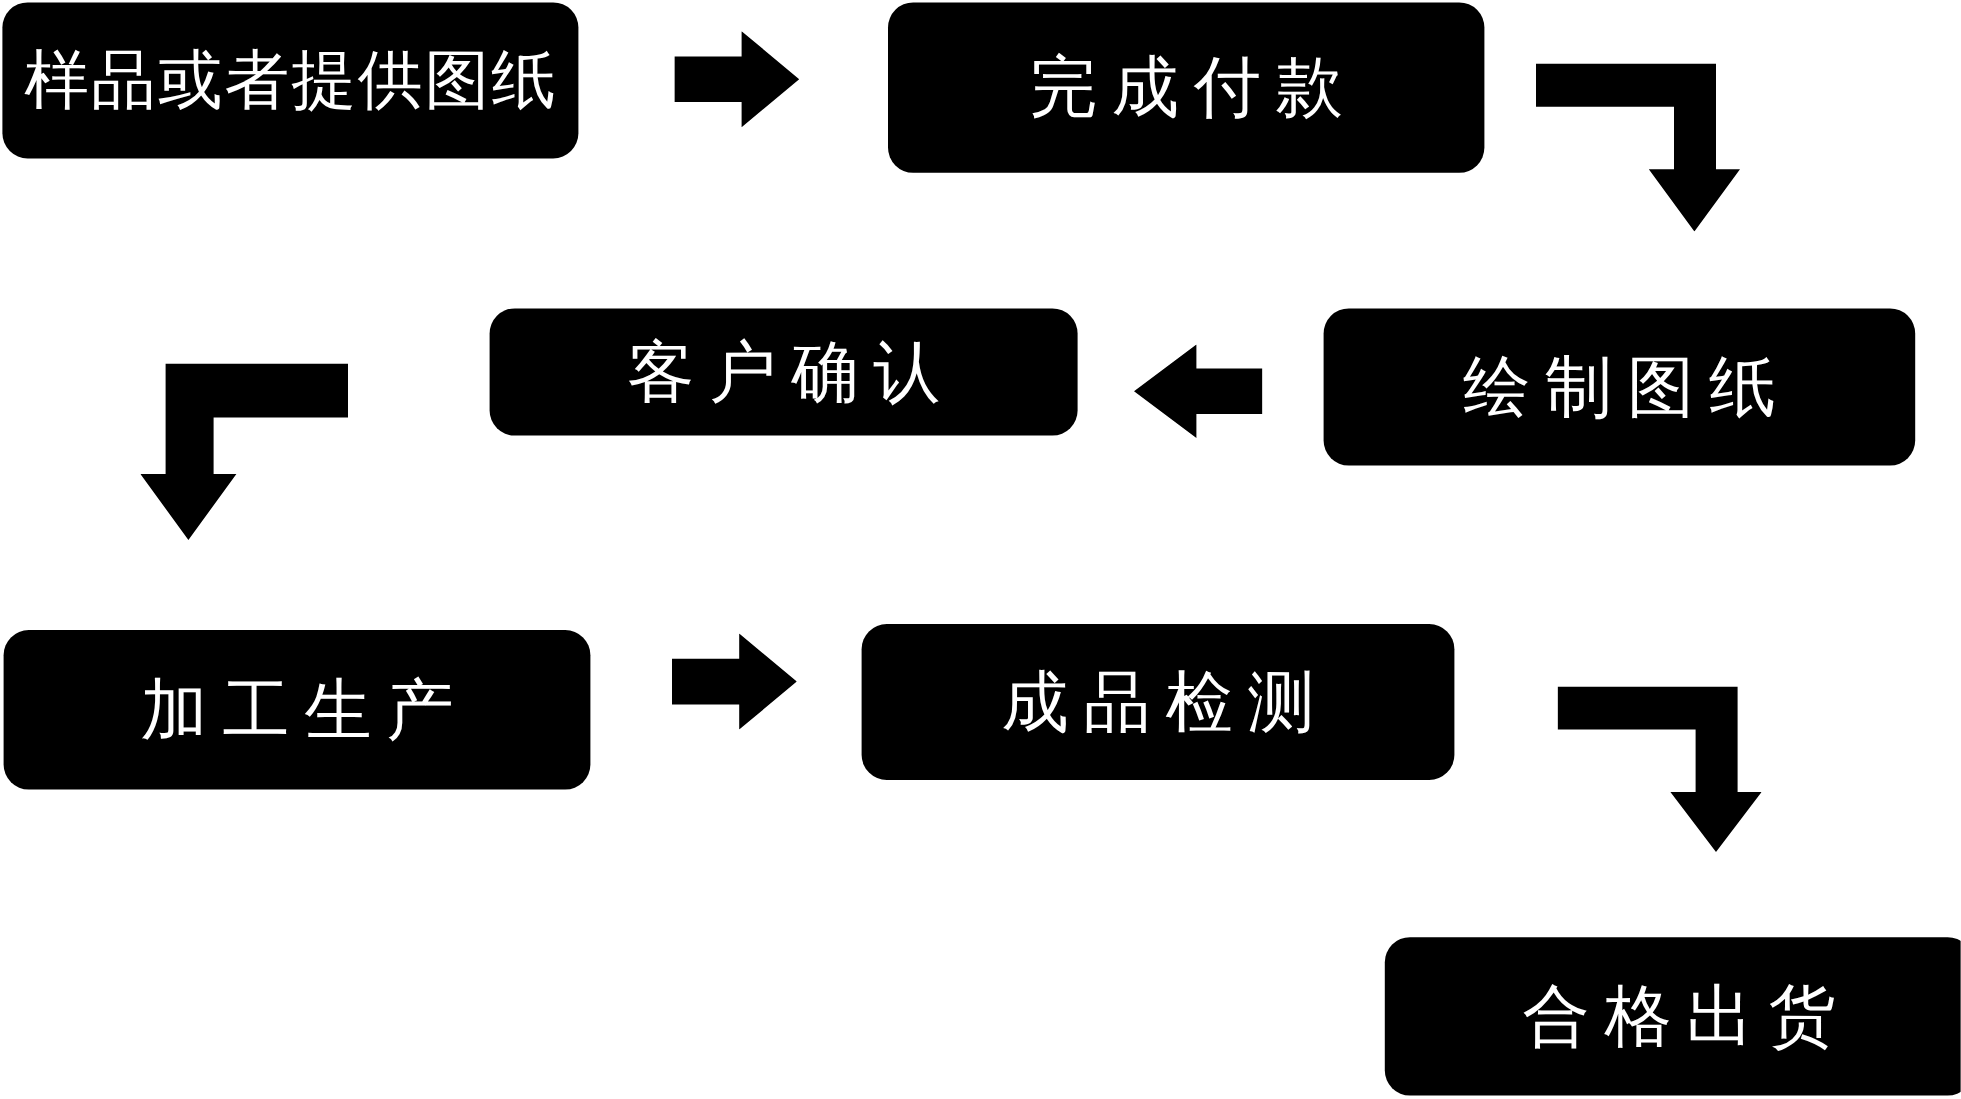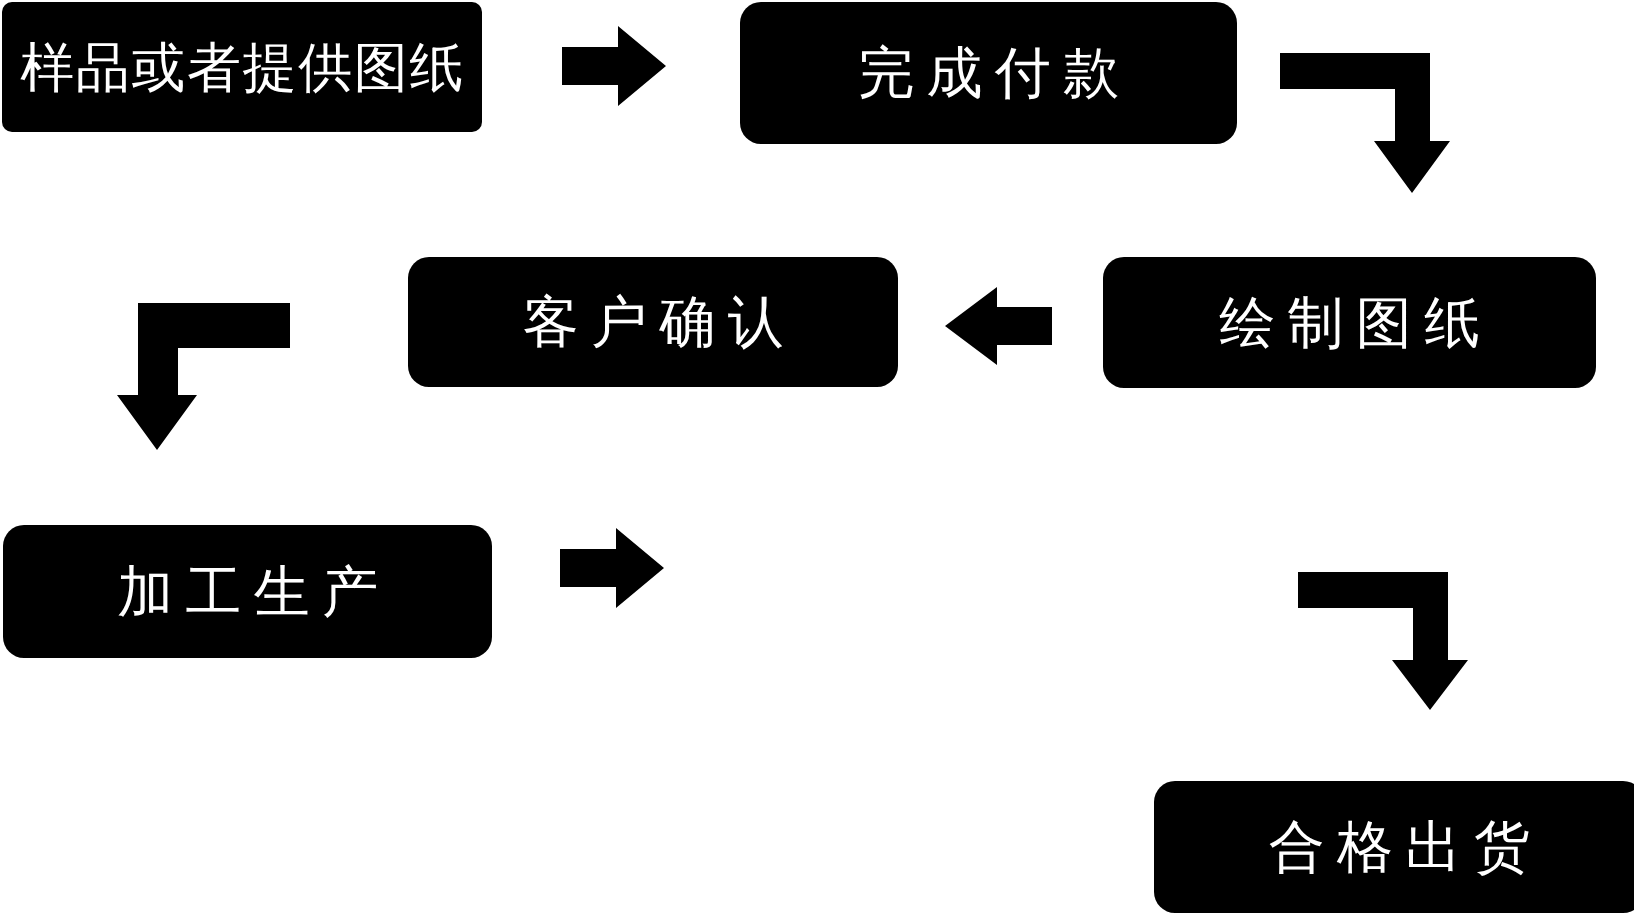--- a/index.html
+++ b/index.html
@@ -28,25 +28,24 @@
     white-space: nowrap;
   }
   .sp {               
     letter-spacing: 0.22em;
     padding-left: 0.22em;
   }
   .tight {            
     letter-spacing: 0.03em;
     padding-left: 0.03em;
     font-size: 54px;
-    border-radius: 10px;
   }
   .n1 { left: 2px;    top: 2px;   width: 478px; height: 130px; }
   .n2 { left: 740px;  top: 2px;   width: 485px; height: 142px; }
-  .n3 { left: 408px;  top: 257px; width: 478px; height: 130px; }
+  .n3 { left: 408px;  top: 257px; width: 478px; height: 106px; }
   .n4 { left: 1103px; top: 257px; width: 481px; height: 131px; }
   .n5 { left: 3px;    top: 525px; width: 477px; height: 133px; }
   .n6 { left: 718px;  top: 520px; width: 482px; height: 130px; }
   .n7 { left: 1154px; top: 781px; width: 478px; height: 132px; }
   .arrow {
     position: absolute;
     display: block;
   }
   .arrow polygon { fill: #000000; }
   .a1 { left: 562px;  top: 26px;  }
@@ -84,20 +83,21 @@
   </svg>
 
   <div class="node n4 sp">绘制图纸</div>
 
   <div class="node n5 sp">加工生产</div>
 
   <svg class="arrow a5" width="104" height="80" viewBox="0 0 104 80" aria-hidden="true">
     <polygon points="0,21 56,21 56,0 104,40 56,80 56,59 0,59"></polygon>
   </svg>
 
+  <div class="node n6 sp">成品检测</div>
 
   <svg class="arrow a6" width="170" height="138" viewBox="0 0 170 138" aria-hidden="true">
     <polygon points="0,0 150,0 150,88 170,88 132,138 94,88 115,88 115,36 0,36"></polygon>
   </svg>
 
   <div class="node n7 sp">合格出货</div>
 
 </div>
 
 </body></html>

